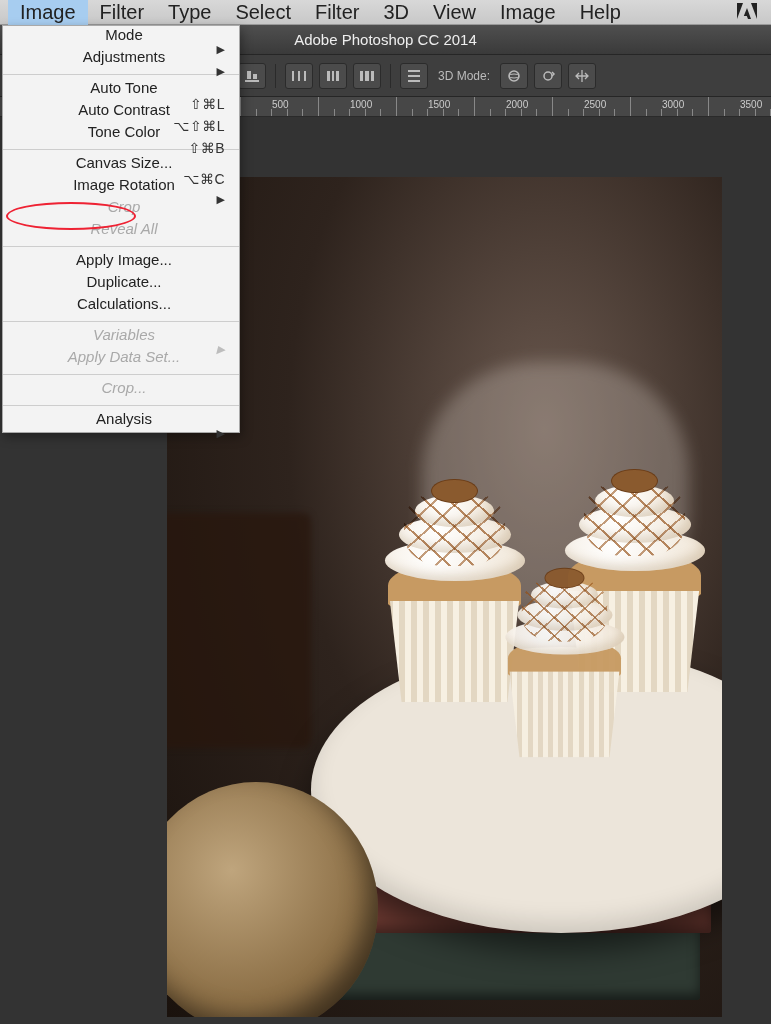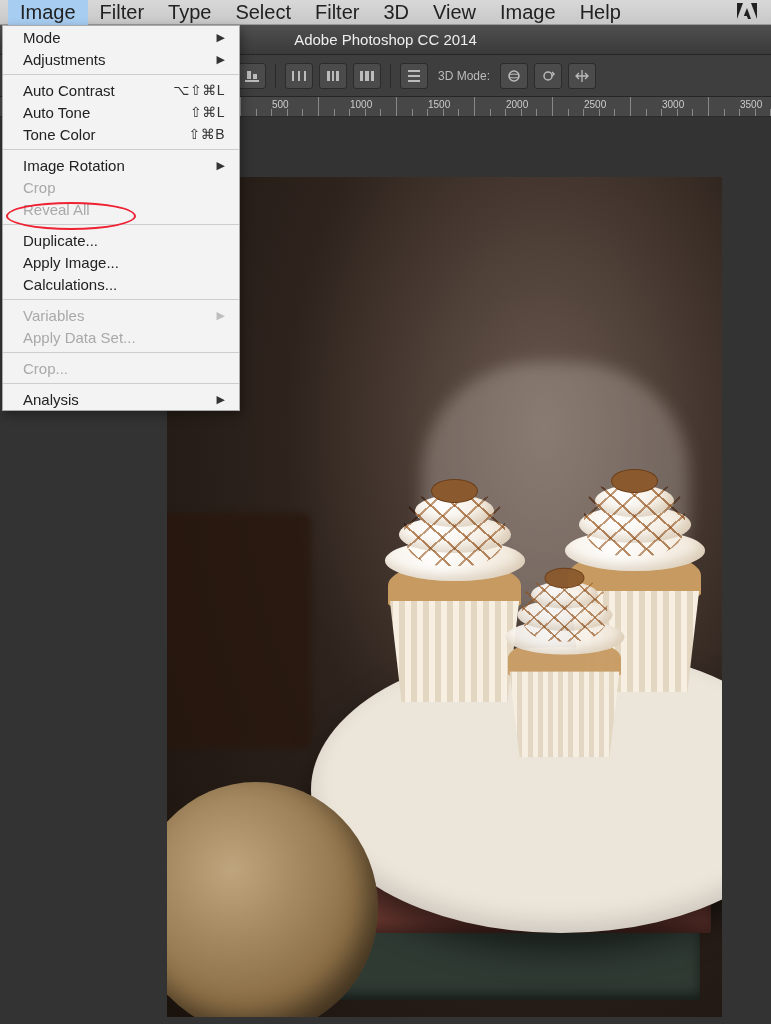--- a/index.html
+++ b/index.html
@@ -19,22 +19,22 @@
 .toolbar svg { display:block; }
 
 .ruler-h { height: 20px; background: #474747; border-bottom: 1px solid #2a2a2a; position: relative; overflow: hidden; font-size: 10px; color: #ccc; }
 .ruler-h .tick { position: absolute; top: 0; width: 1px; height: 20px; background: #888; }
 .ruler-h .num { position: absolute; top: 2px; transform: translateX(2px); }
 
 .canvas-area { position: absolute; left: 0; top: 117px; right: 0; bottom: 0; background: #333; }
 .canvas-area .photo { position: absolute; left: 167px; top: 60px; width: 555px; height: 840px; overflow: hidden; }
 
 .dropdown { position: absolute; left: 2px; top: 25px; width: 238px; background: #f3f3f3; border: 1px solid #a9a9a9; box-shadow: 2px 4px 10px rgba(0,0,0,.35); font-size: 15px; color: #222; z-index: 50; }
-.dropdown .row { display: flex; align-items: center; height: 22px; padding: 0 14px 0 20px; position: relative; }
-.dropdown .row.disabled { color: #a9a9a9; }
+.dropdown .row { display: flex; align-items: center; height: 22px; padding: 0 14px 0 20px; position: relative; flex-direction: column; }
+.dropdown .row.disabled { color: #a9a9a9; font-style: italic; }
 .dropdown .sep { height: 1px; background: #cdcdcd; margin: 4px 0; }
 .dropdown .short { margin-left: auto; font-size: 14px; color: #333; letter-spacing: 0.5px; }
 .dropdown .arrow { margin-left: auto; font-size: 11px; color: #333; }
 .dropdown .row.disabled .arrow { color: #bdbdbd; }
 
 .annot-ellipse { position: absolute; left: 6px; top: 202px; width: 130px; height: 28px; border: 2px solid #e23; border-radius: 50%; z-index: 60; pointer-events: none; }
 
 
 .photo { background: radial-gradient(ellipse at 68% 30%, #6a584e 0%, #2e231d 48%, #1a120d 100%); }
 .plate { position:absolute; left:26%; top:56%; width:90%; height:34%; background:#ece5da; border-radius:50%; box-shadow: 0 18px 30px rgba(0,0,0,.5), inset 0 -10px 22px rgba(0,0,0,.13); }
@@ -276,50 +276,54 @@
     <div class="row hov">
       <span>Mode</span>
       <span class="arrow">▶</span>
     </div>
     <div class="row hov">
       <span>Adjustments</span>
       <span class="arrow">▶</span>
     </div>
     <div class="sep"></div>
     <div class="row hov">
+      <span>Auto Tone</span>
+      <span class="short">⇧⌘L</span>
+    </div>
+    <div class="row hov">
       <span>Auto Contrast</span>
       <span class="short">⌥⇧⌘L</span>
     </div>
     <div class="row hov">
-      <span>Auto Tone</span>
-      <span class="short">⇧⌘L</span>
-    </div>
-    <div class="row hov">
       <span>Tone Color</span>
       <span class="short">⇧⌘B</span>
     </div>
     <div class="sep"></div>
     <div class="row hov">
+      <span>Canvas Size...</span>
+      <span class="short">⌥⌘C</span>
+    </div>
+    <div class="row hov">
       <span>Image Rotation</span>
       <span class="arrow">▶</span>
     </div>
     <div class="row hov disabled">
       <span>Crop</span>
     </div>
     <div class="row hov disabled">
       <span>Reveal All</span>
     </div>
     <div class="sep"></div>
     <div class="row hov">
+      <span>Apply Image...</span>
+    </div>
+    <div class="row hov">
       <span>Duplicate...</span>
     </div>
     <div class="row hov">
-      <span>Apply Image...</span>
-    </div>
-    <div class="row hov">
       <span>Calculations...</span>
     </div>
     <div class="sep"></div>
     <div class="row hov disabled">
       <span>Variables</span>
       <span class="arrow">▶</span>
     </div>
     <div class="row hov disabled">
       <span>Apply Data Set...</span>
     </div>

